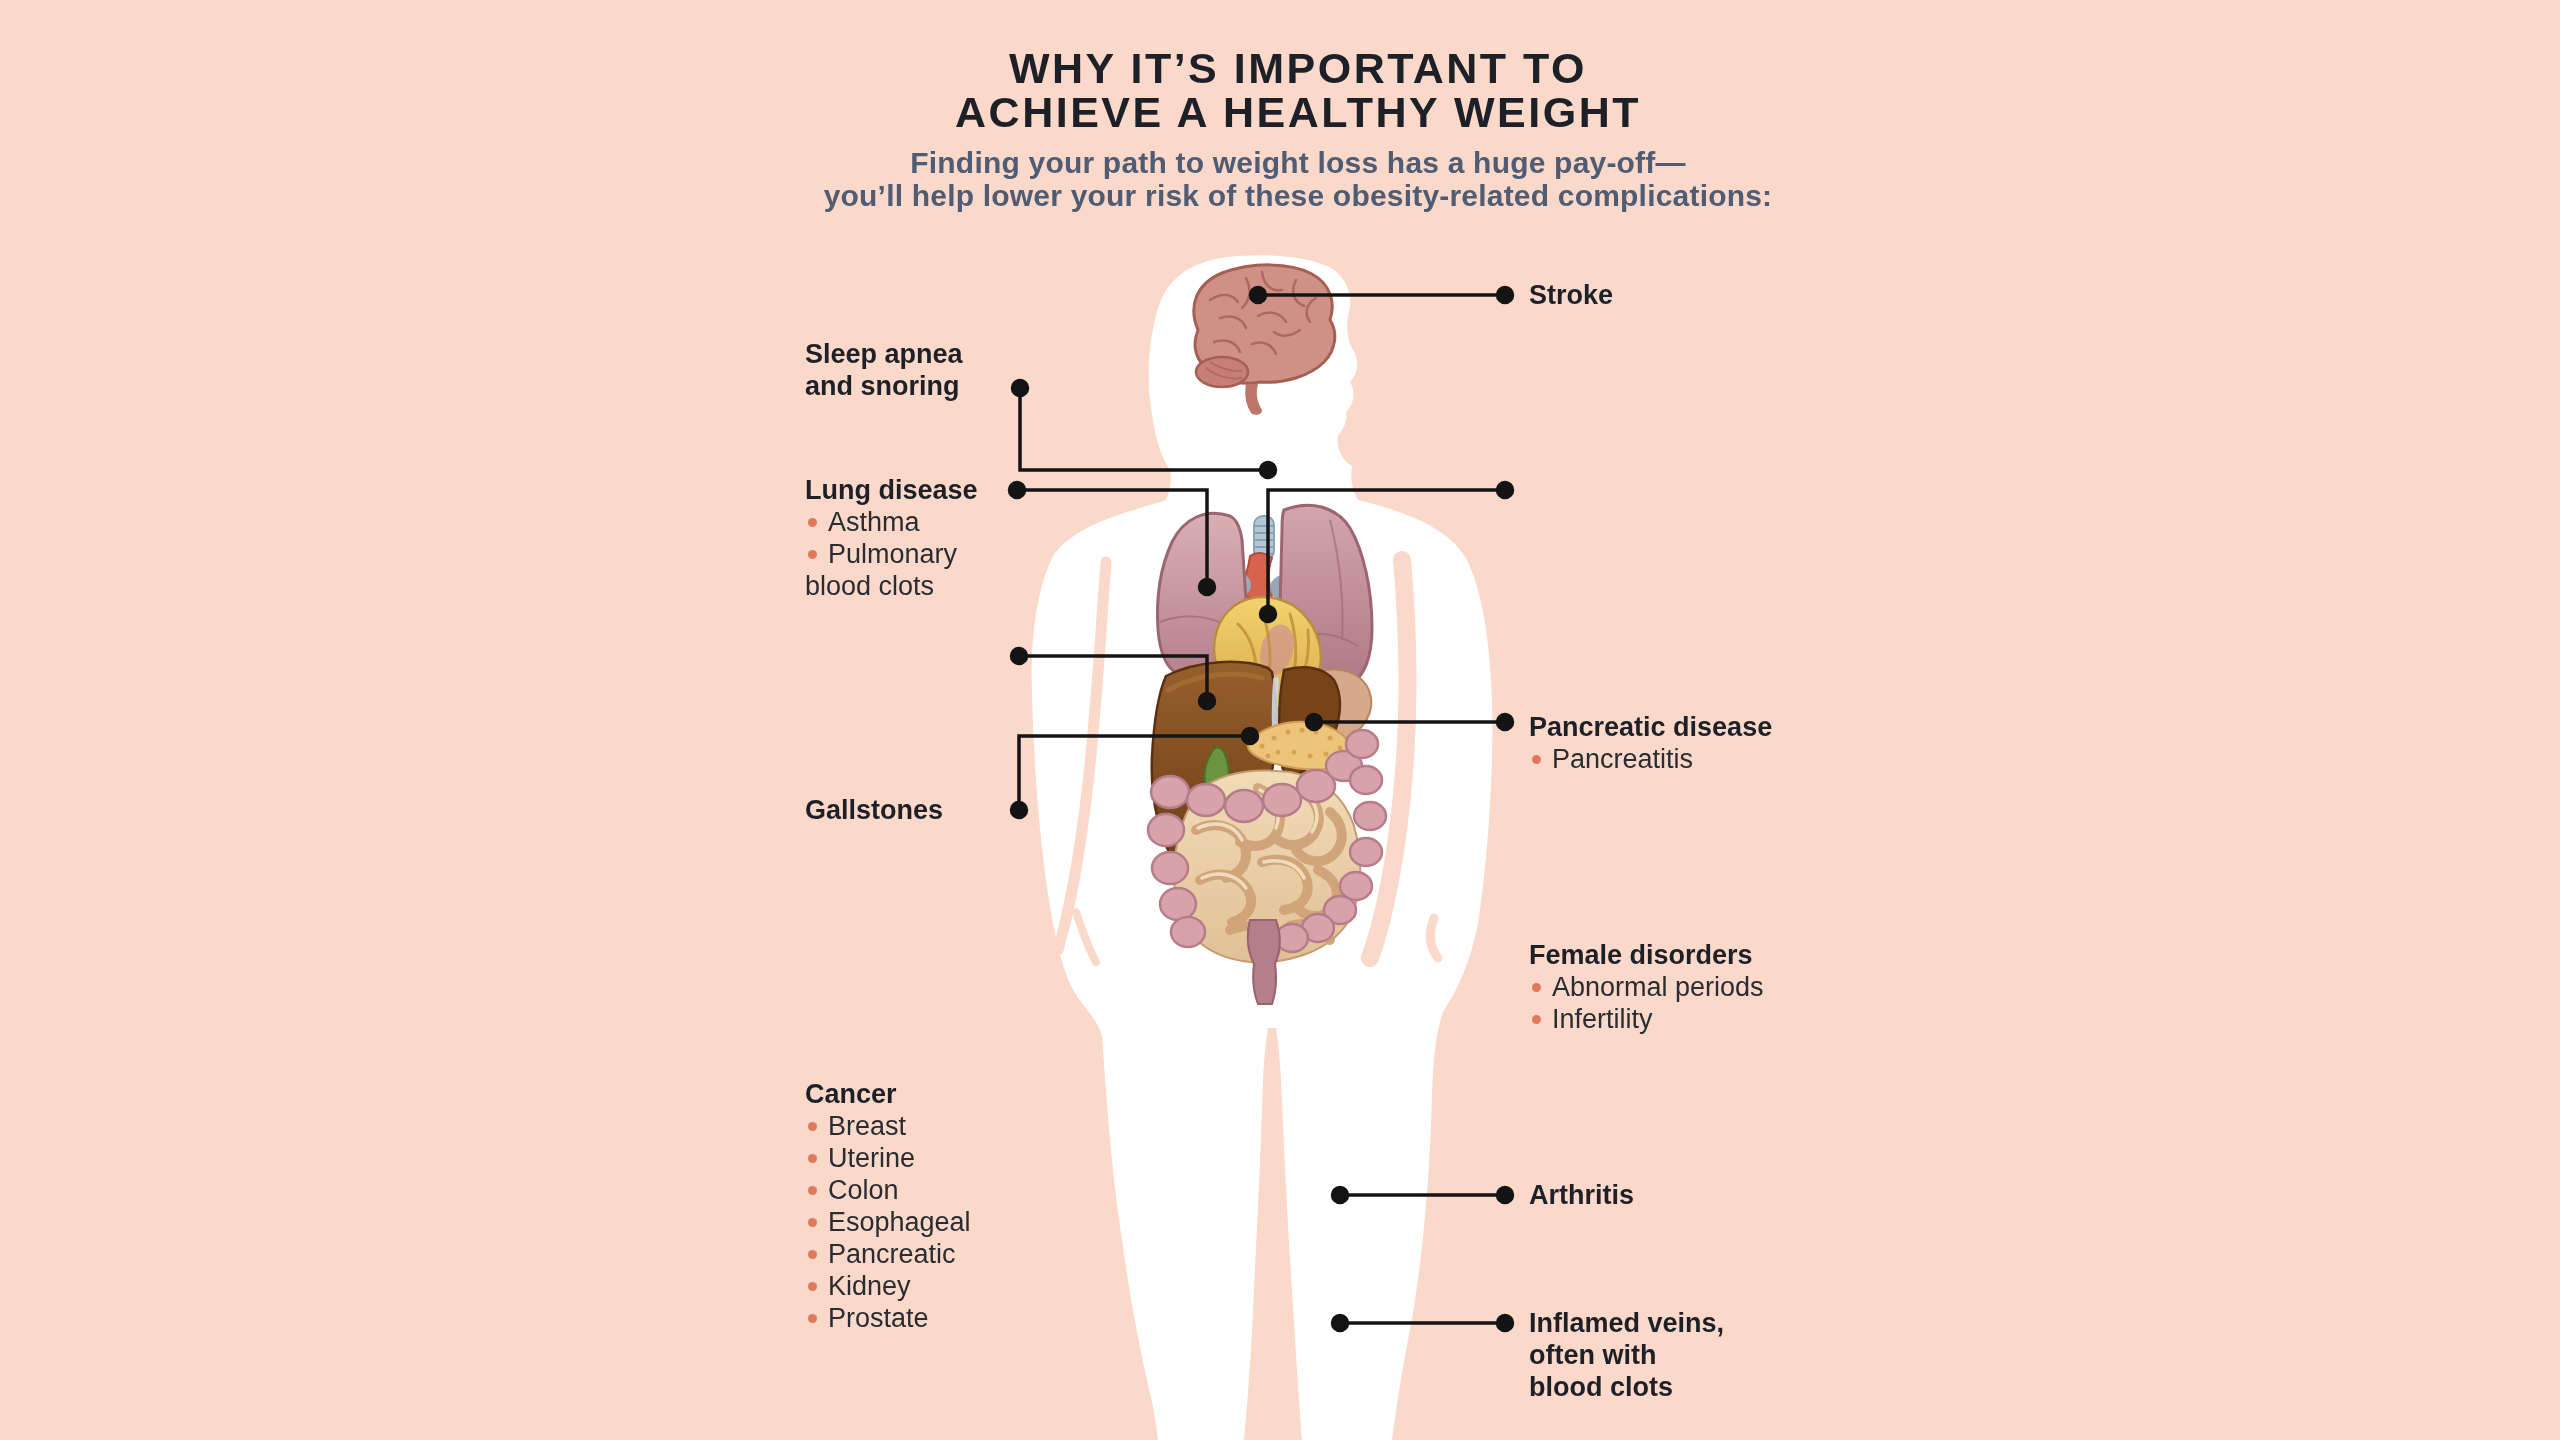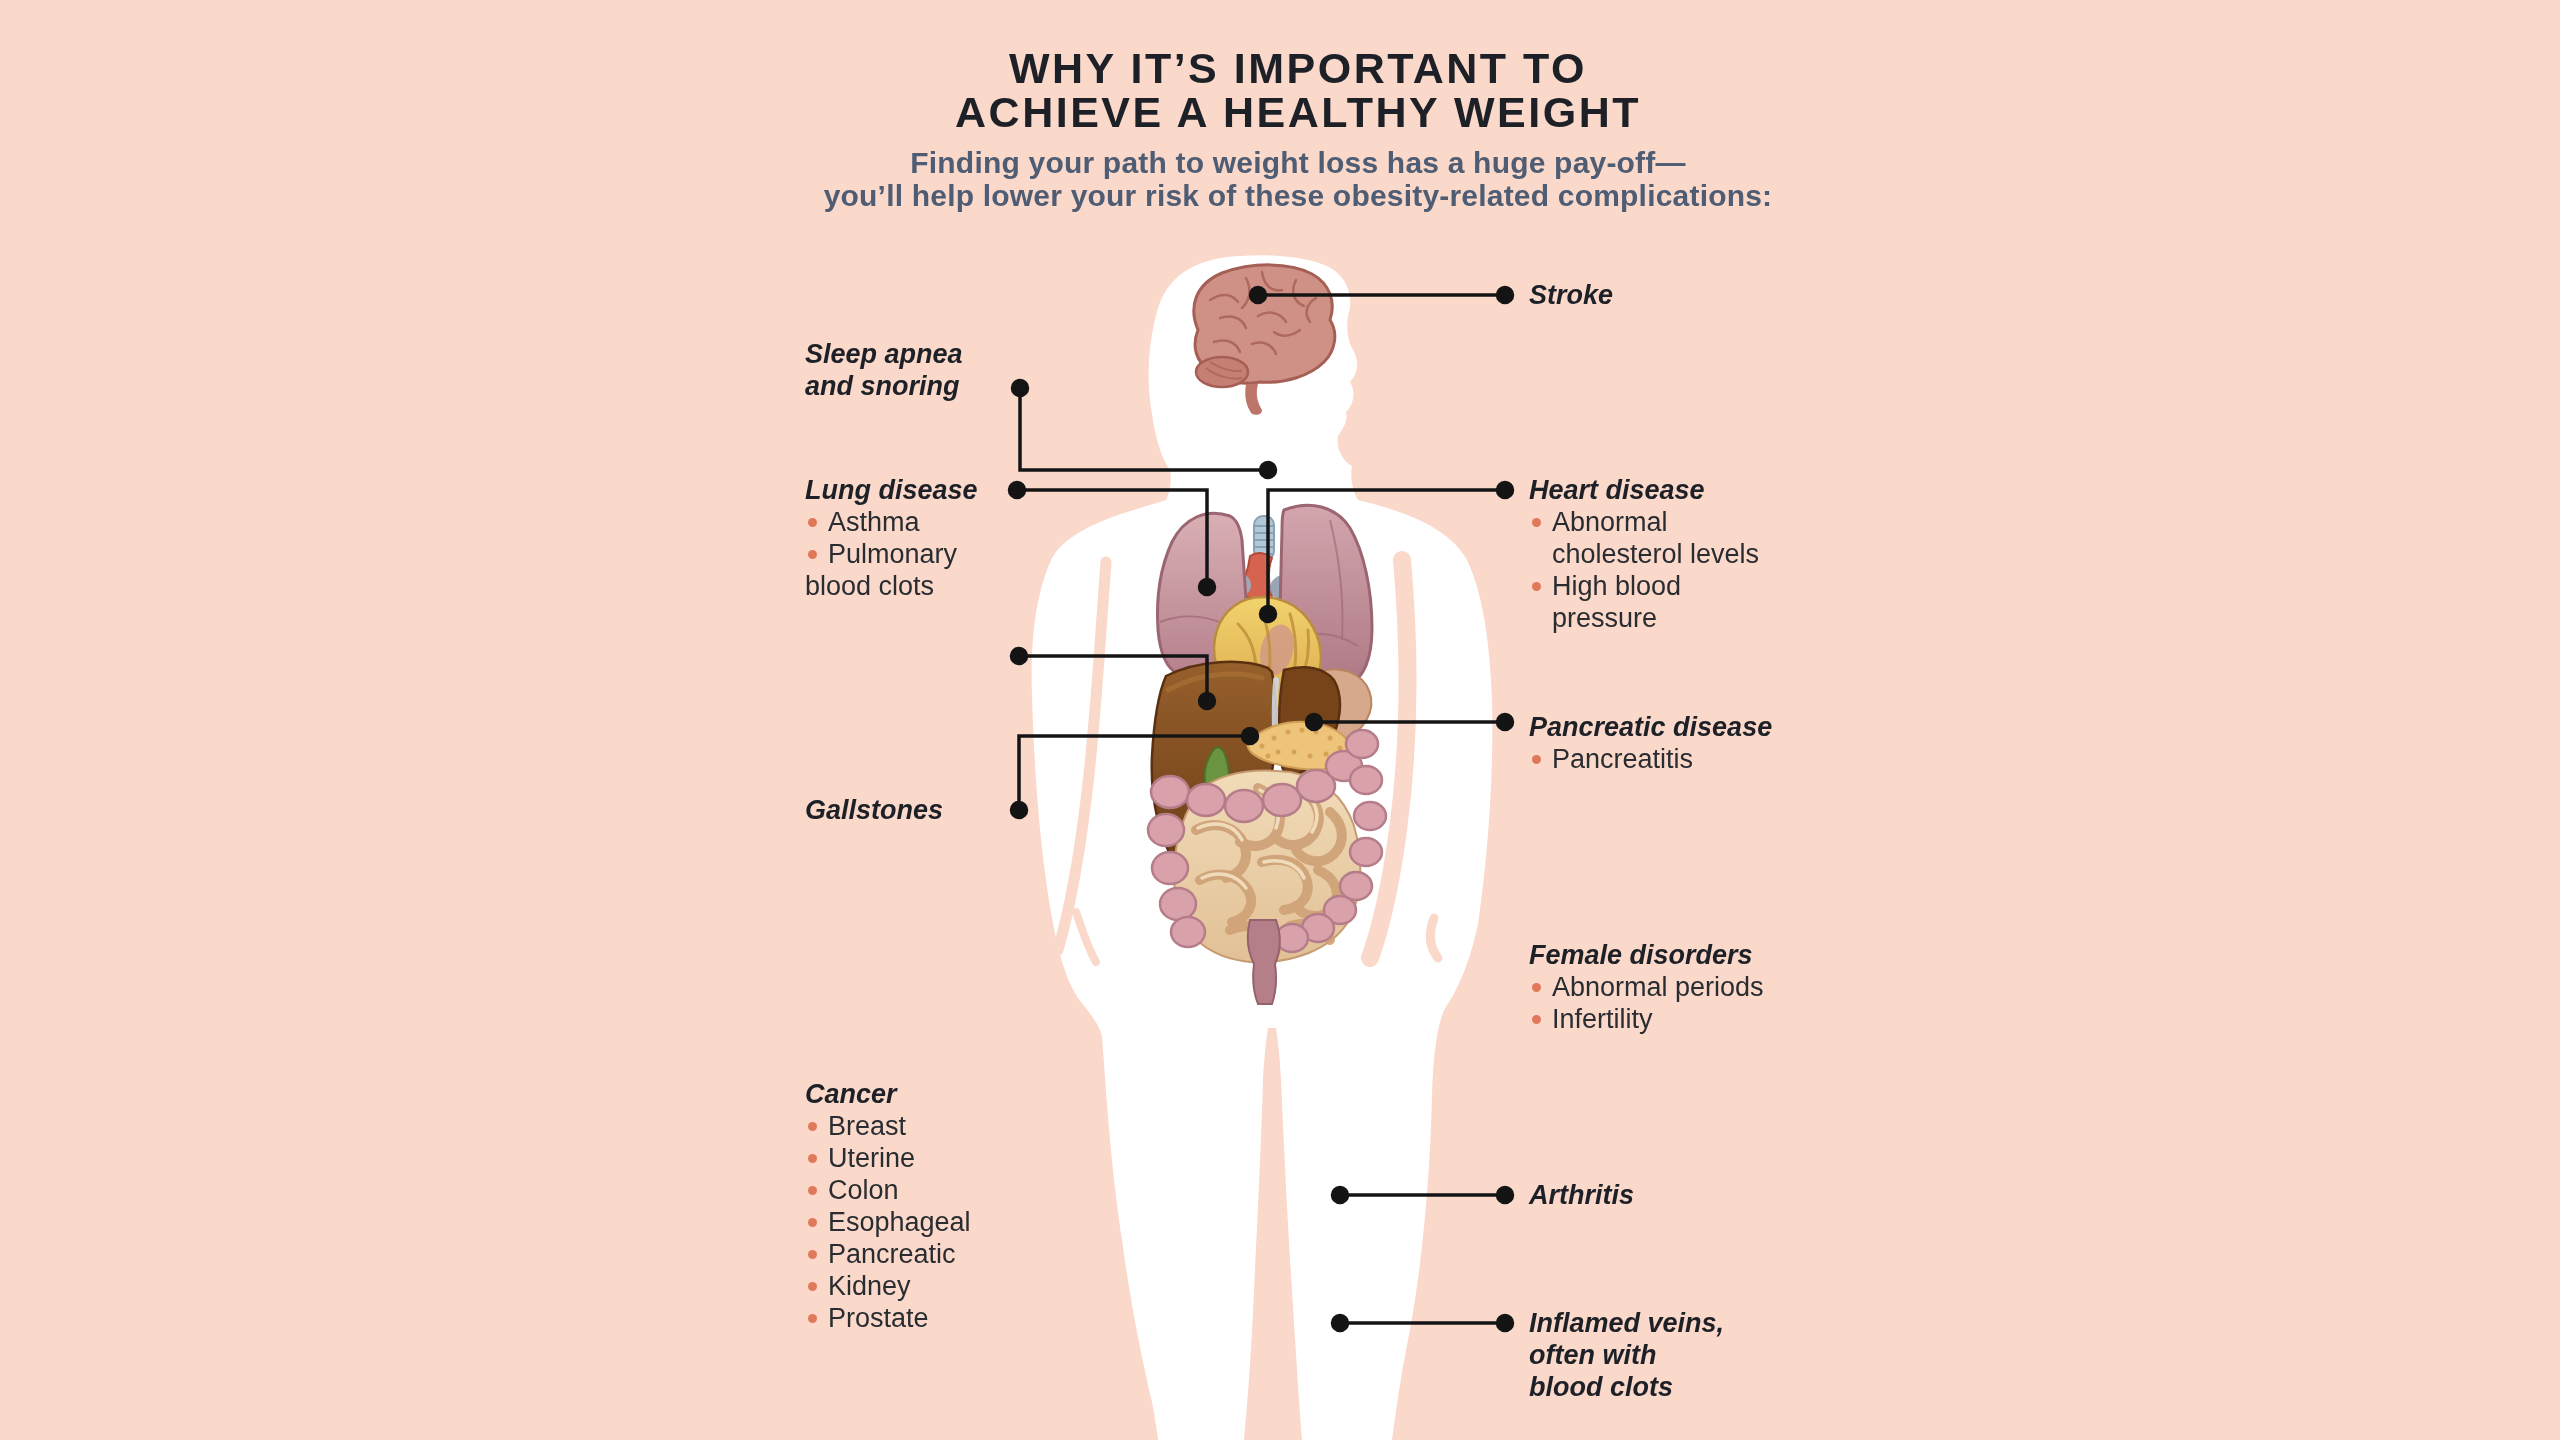--- a/index.html
+++ b/index.html
@@ -13,21 +13,21 @@
     position:absolute;left:298px;top:46px;width:2000px;text-align:center;
     font-size:43px;font-weight:bold;letter-spacing:2.5px;line-height:44px;
     color:var(--title-text,#1d2127);white-space:pre-line;
   }
   .subtitle{
     position:absolute;left:298px;top:146px;width:2000px;text-align:center;
     font-size:30px;font-weight:bold;letter-spacing:.2px;line-height:33px;
     color:var(--subtitle-text,#4e5c74);white-space:pre-line;
   }
   .callout{position:absolute;font-size:27px;line-height:32px;color:var(--item-text,#292c31);}
-  .callout .heading{font-weight:bold;color:var(--heading-text,#1d2127);white-space:pre-line;font-style:italic;}
+  .callout .heading{font-weight:bold;color:var(--heading-text,#1d2127);white-space:pre-line;}
   .row{display:flex;align-items:flex-start;}
   .bullet{flex:none;width:9px;height:9px;border-radius:50%;
     background:var(--bullet-accent,#e0795c);margin:12px 11px 0 3px;}
   .item{white-space:pre-line;}
   .cont{white-space:pre-line;}
 </style>
 </head>
 <body>
 
 <div class="stage">
@@ -345,33 +345,20 @@
     <div class="row">
       <span class="bullet"></span>
       <span class="item">Prostate</span>
     </div>
   </div>
 
   <div class="callout" style="left:1529px;top:279px">
     <div class="heading">Stroke</div>
   </div>
 
-  <div class="callout" style="left:1529px;top:474px">
-    <div class="heading">Heart disease</div>
-    <div class="row">
-      <span class="bullet"></span>
-      <span class="item">Abnormal
-cholesterol levels</span>
-    </div>
-    <div class="row">
-      <span class="bullet"></span>
-      <span class="item">High blood
-pressure</span>
-    </div>
-  </div>
 
   <div class="callout" style="left:1529px;top:711px">
     <div class="heading">Pancreatic disease</div>
     <div class="row">
       <span class="bullet"></span>
       <span class="item">Pancreatitis</span>
     </div>
   </div>
 
   <div class="callout" style="left:1529px;top:939px">

